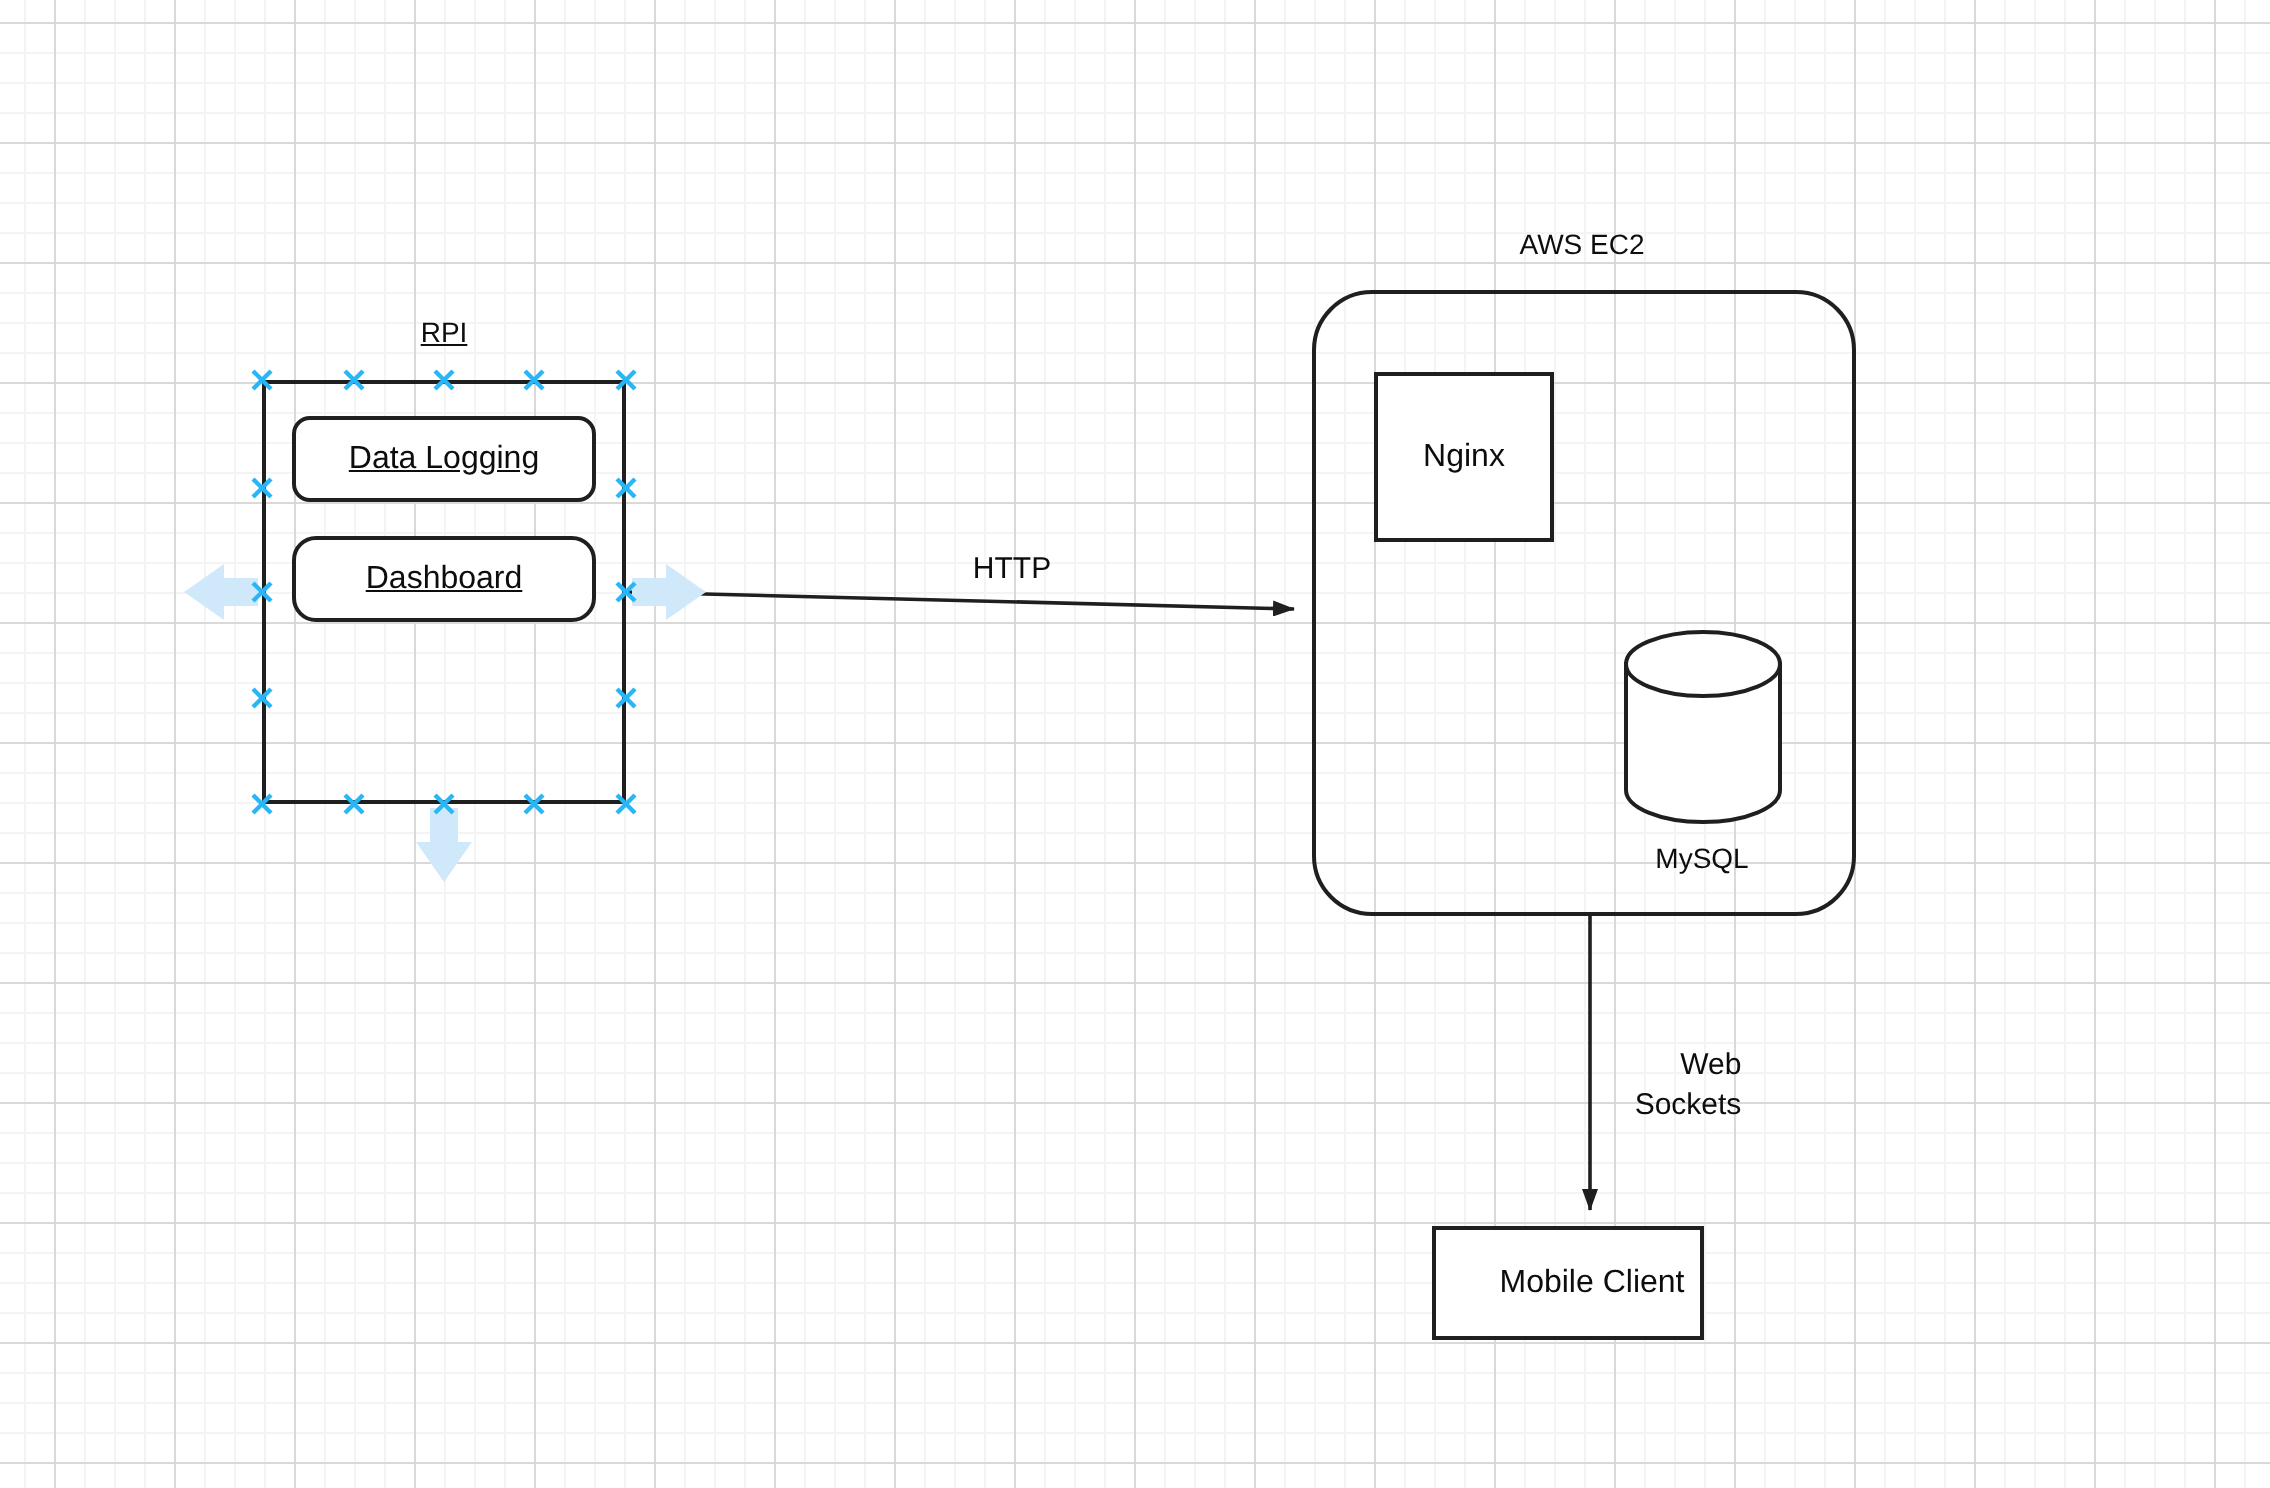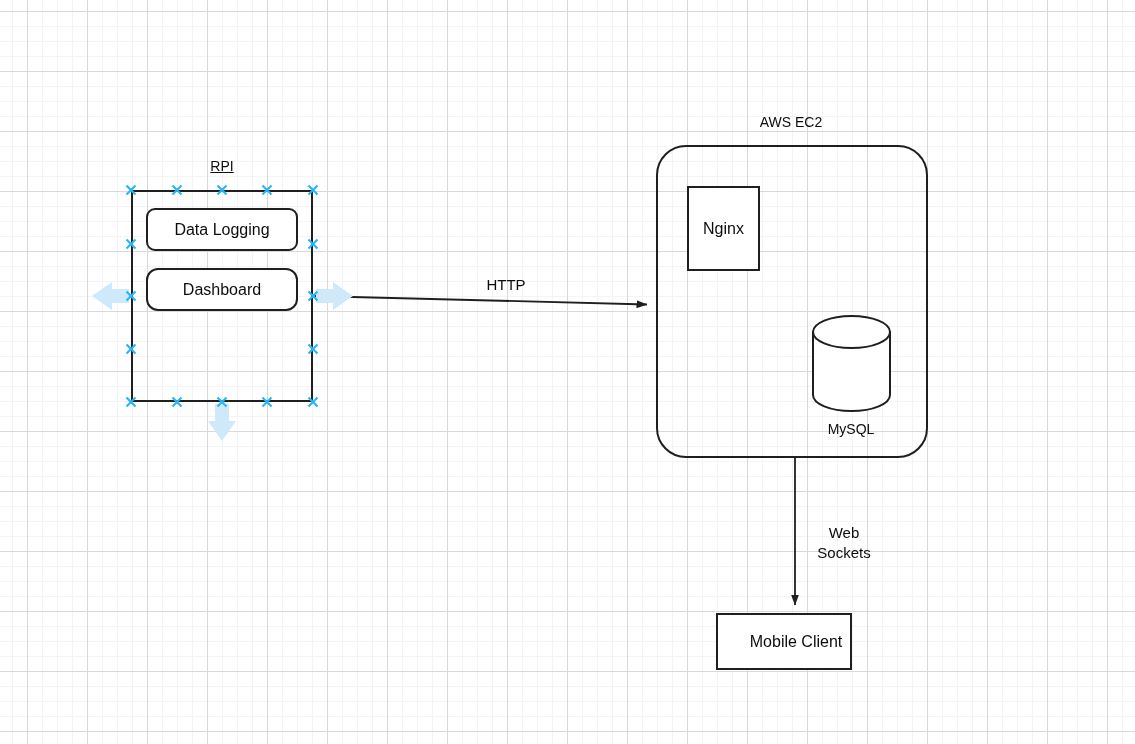--- a/index.html
+++ b/index.html
@@ -30,21 +30,21 @@
     background: #ffffff;
     border: 2px solid #1f1f1f;
     display: flex;
     align-items: center;
     justify-content: center;
     text-align: center;
     color: #0d0d0d;
     font-size: 16px;
     line-height: 1.22;
   }
-  .node.rounded-sm { border-radius: 9px; }
+  .node.rounded-sm { border-radius: 9px; text-decoration: underline; }
   .node.shell {
     border-radius: 30px;
     display: block;
     background: transparent;
   }
   .node.plain-frame {
     display: block;
     background: transparent;
   }
   .caption {
@@ -54,21 +54,21 @@
     line-height: 1.25;
     text-align: center;
     white-space: pre;
     transform: translateX(-50%);
   }
   .edge-label {
     position: absolute;
     color: #0d0d0d;
     font-size: 15px;
     line-height: 1.35;
-    text-align: center;
+    text-align: right;
     white-space: pre;
     background: transparent;
   }
   svg.overlay {
     position: absolute;
     left: 0;
     top: 0;
     width: 1135px;
     height: 744px;
     overflow: visible;
@@ -87,21 +87,21 @@
 
   <div class="node rounded-sm" style="left:146px; top:208px; width:152px; height:43px;">Data Logging</div>
 
   <div class="node rounded-sm" style="left:146px; top:268px; width:152px; height:43px;border-radius:12px;">Dashboard</div>
 
 
   <div class="caption" style="left:791px; top:114px;">AWS EC2</div>
 
   <div class="node shell" style="left:656px; top:145px; width:272px; height:313px;"></div>
 
-  <div class="node" style="left:687px; top:186px; width:73px; height:85px;">Nginx</div>
+  <div class="node" style="left:687px; top:186px; width:90px; height:85px;">Nginx</div>
 
 
 
   <div class="caption" style="left:851px; top:421px;">MySQL</div>
 
   <div class="node" style="left:716px; top:613px; width:136px; height:57px;padding-left:24px;">Mobile Client</div>
 
   <div class="edge-label" style="left:506px; top:275px; transform:translateX(-50%);">HTTP</div>
 
   <div class="edge-label" style="left:844px; top:523px; transform:translateX(-50%);">Web

